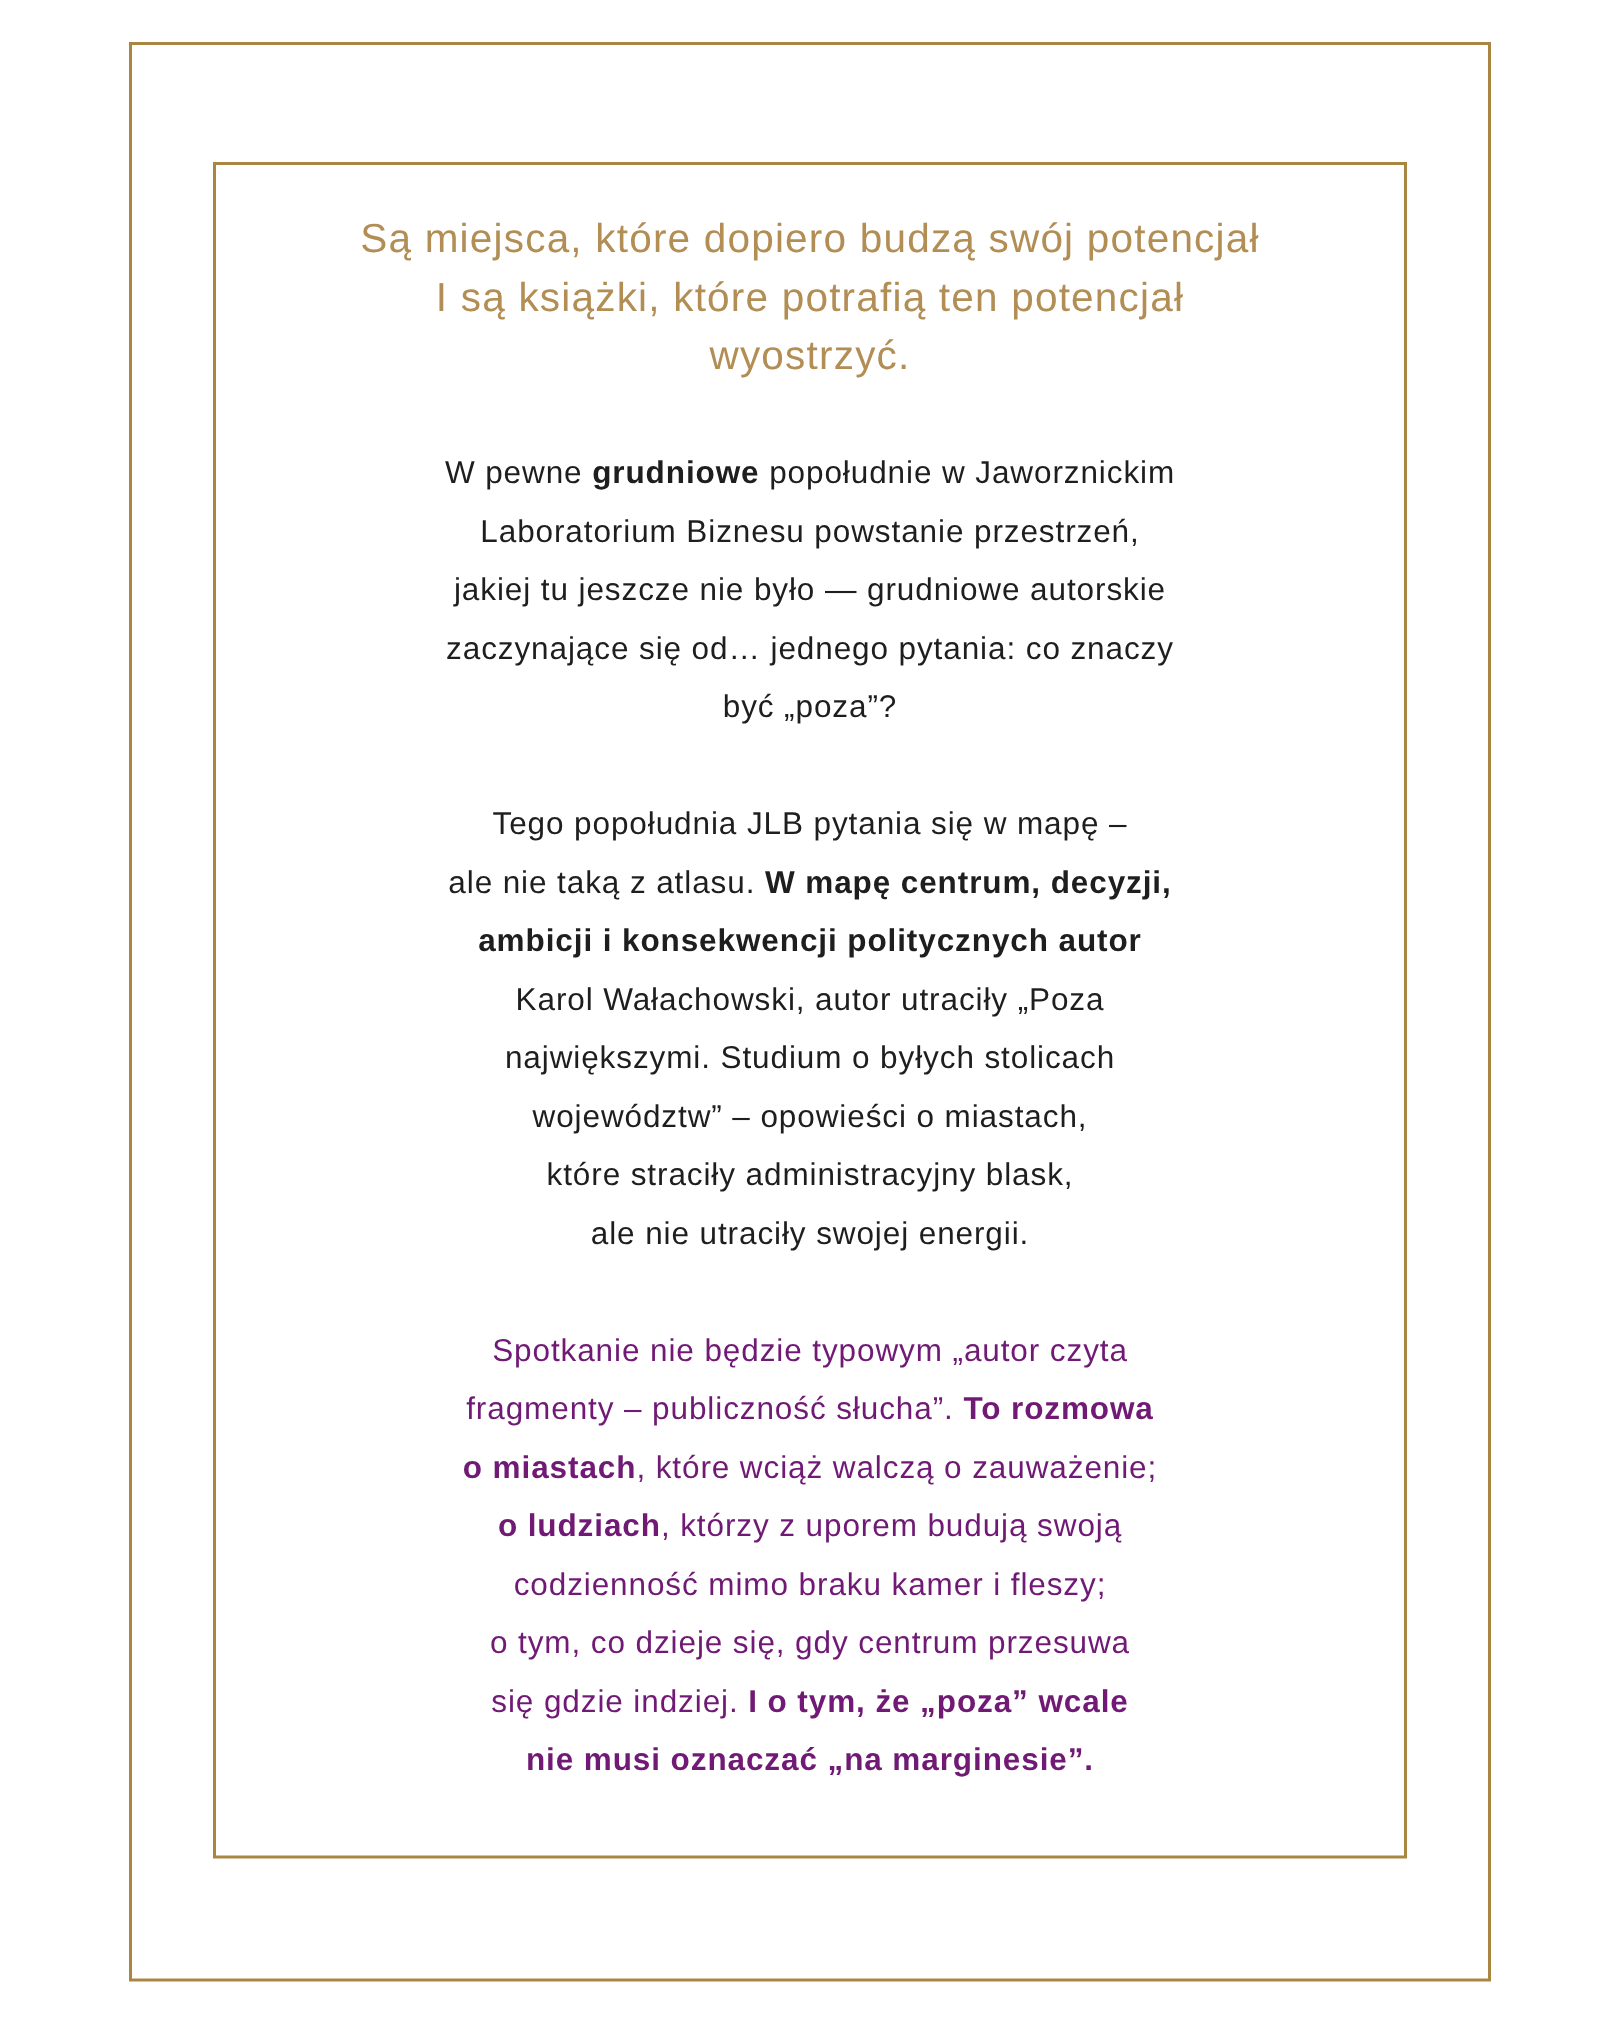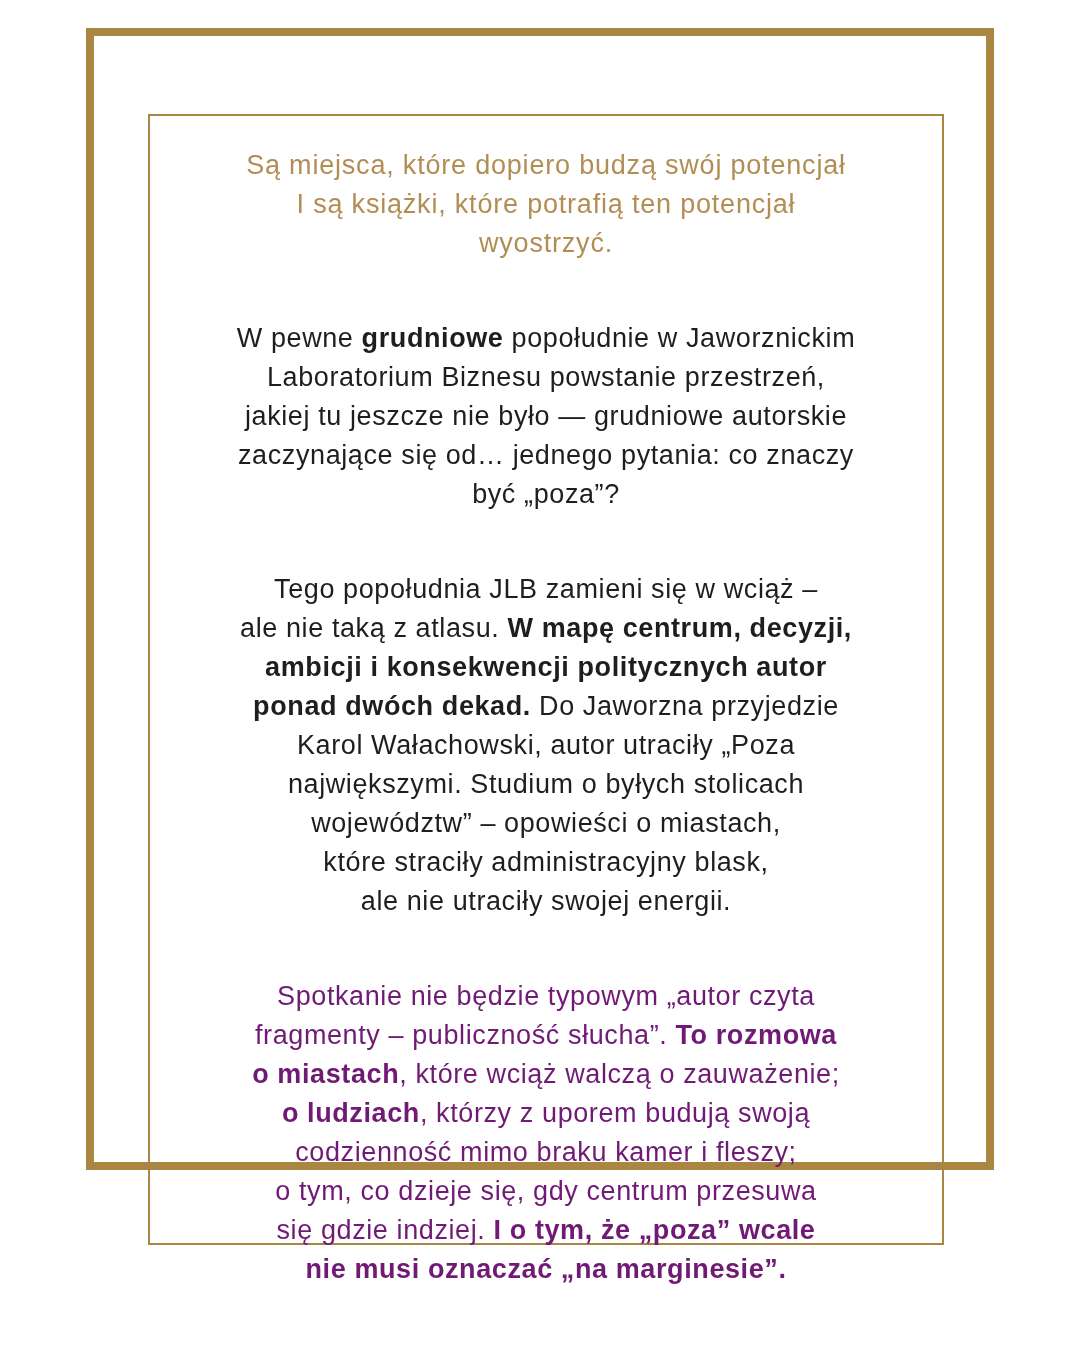--- a/index.html
+++ b/index.html
@@ -12,22 +12,22 @@
     background: #ffffff;
     position: relative;
     font-family: "Liberation Sans", sans-serif;
     overflow: hidden;
   }
   .outer-frame {
     position: absolute;
     left: 86px;
     top: 28px;
     width: 908px;
-    height: 1142px;
-    border: 8px solid #f9a8d4;
+    height: 1293px;
+    border: 2px solid #f9a8d4;
     box-sizing: border-box;
   }
   .inner-frame {
     position: absolute;
     left: 54px;
     top: 78px;
     width: 796px;
     height: 1131px;
     border: 2px solid #A98743;
     box-sizing: border-box;
@@ -41,24 +41,24 @@
   }
   .heading {
     color: #B28E55;
     font-size: 27px;
     line-height: 39px;
     letter-spacing: 0.8px;
     font-weight: 400;
   }
   .paragraph {
     color: #1E1E1E;
-    font-size: 27px;
+    font-size: 21px;
     line-height: 39px;
     letter-spacing: 0.6px;
-    margin-top: 56px;
+    margin-top: 39px;
     font-weight: 400;
   }
   .line {
     white-space: nowrap;
   }
   .paragraph b, .paragraph strong {
     font-weight: 700;
   }
 </style>
 </head>
@@ -74,24 +74,23 @@
         </div>
       <div>
           <div class="paragraph" style="color: rgb(30, 30, 30);">
             <div class="line"><span>W pewne </span><b>grudniowe</b><span> popołudnie w Jaworznickim</span></div>
             <div class="line"><span>Laboratorium Biznesu powstanie przestrzeń,</span></div>
             <div class="line"><span>jakiej tu jeszcze nie było — grudniowe autorskie</span></div>
             <div class="line"><span>zaczynające się od… jednego pytania: co znaczy</span></div>
             <div class="line"><span>być „poza”?</span></div>
           </div>
           <div class="paragraph" style="color: rgb(30, 30, 30);">
-            <div class="line"><span>Tego popołudnia JLB zamieni się w wciąż –</span></div>
+            <div class="line"><span>Tego popołudnia JLB pytania się w mapę –</span></div>
             <div class="line"><span>ale nie taką z atlasu. </span><b>W mapę centrum, decyzji,</b></div>
             <div class="line"><b>ambicji i konsekwencji politycznych autor</b></div>
-            <div class="line"><b>ponad dwóch dekad.</b><span> Do Jaworzna przyjedzie</span></div>
             <div class="line"><span>Karol Wałachowski, autor utraciły „Poza</span></div>
             <div class="line"><span>największymi. Studium o byłych stolicach</span></div>
             <div class="line"><span>województw” – opowieści o miastach,</span></div>
             <div class="line"><span>które straciły administracyjny blask,</span></div>
             <div class="line"><span>ale nie utraciły swojej energii.</span></div>
           </div>
           <div class="paragraph" style="color: #701a75;">
             <div class="line"><span>Spotkanie nie będzie typowym „autor czyta</span></div>
             <div class="line"><span>fragmenty – publiczność słucha”. </span><b>To rozmowa</b></div>
             <div class="line"><b>o miastach</b><span>, które wciąż walczą o zauważenie;</span></div>

